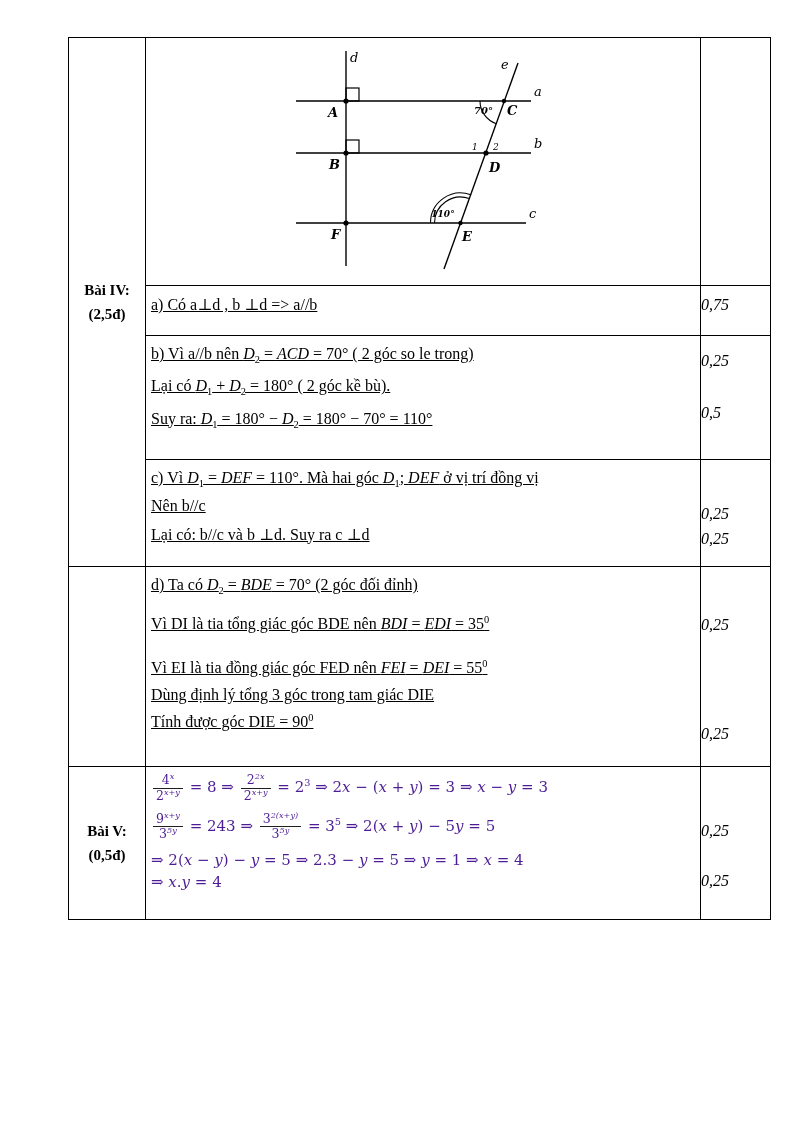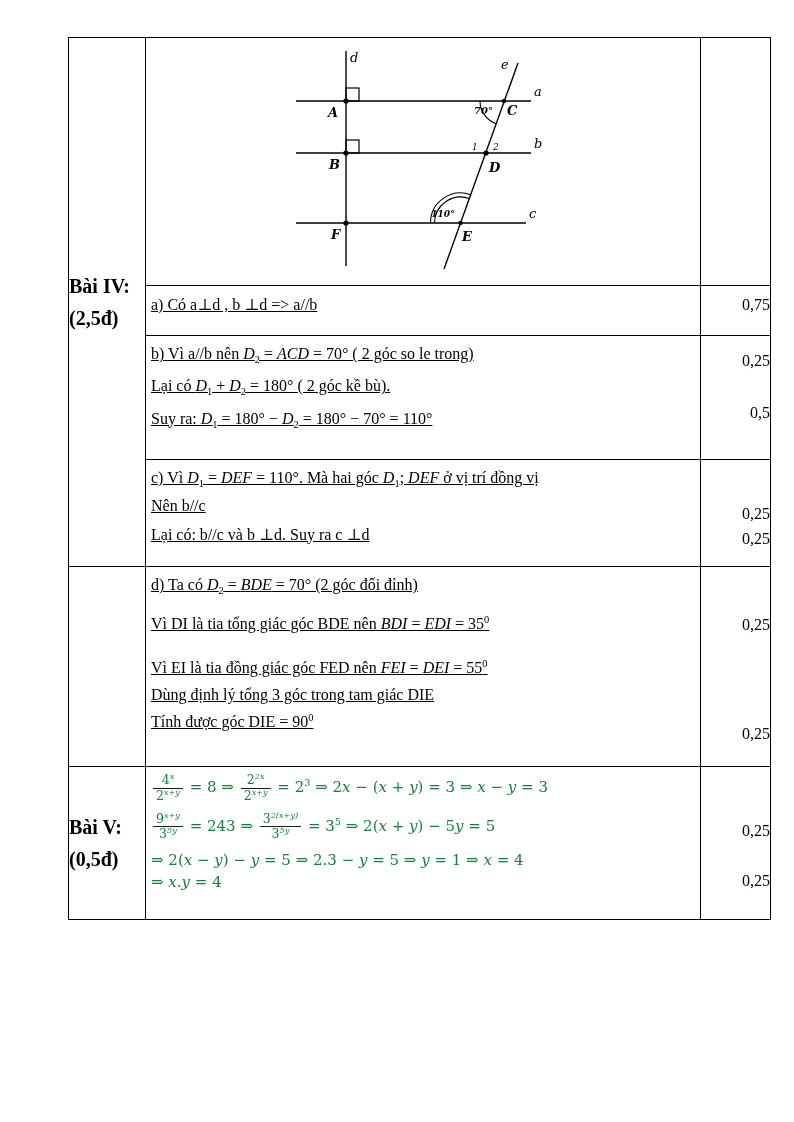--- a/index.html
+++ b/index.html
@@ -1,33 +1,33 @@
 <!DOCTYPE html>
 <html><head>
 <meta charset="utf-8">
 <style>
   html,body{margin:0;padding:0;background:#fff;}
   body{width:794px;height:1122px;position:relative;font-family:"Liberation Serif","DejaVu Serif",serif;color:#000;}
   .sheet{position:absolute;left:0;top:0;width:794px;height:1122px;background:#fff;}
   table.answer{position:absolute;left:68px;top:37px;width:702px;border-collapse:collapse;table-layout:fixed;}
   td{border:1px solid #000;vertical-align:top;padding:0;}
-  .label-cell{vertical-align:middle;font-weight:bold;font-size:20px;line-height:1.6;}
+  .label-cell{text-align:center;vertical-align:middle;font-weight:bold;font-size:15px;line-height:1.6;}
   .content-cell{padding:0 4px 0 5px;font-size:16px;line-height:1.2;}
   .points-cell{position:relative;text-align:center;font-size:16px;}
-  .pt{position:absolute;left:0;right:0;text-align:right;}
+  .pt{position:absolute;left:0;right:0;text-align:left;font-style:italic;}
   .tline{display:block;text-decoration:underline;}
   .mi{font-style:italic;}
   .sp{font-size:0.65em;vertical-align:super;line-height:0;}
   .sb{font-size:0.65em;vertical-align:sub;line-height:0;}
   .mb8{margin-bottom:8px;} .mb9{margin-bottom:9px;} .mb13{margin-bottom:13px;}
   .mb20{margin-bottom:20px;} .mb24{margin-bottom:24px;}
   .pt8{padding-top:8px;} .pt9{padding-top:9px;}
   .diagram-cell{padding:0;}
   
-  .b5{font-family:"DejaVu Serif","Liberation Serif",serif;color:#15803d;font-size:15px;padding-top:6px;}
+  .b5{font-family:"DejaVu Serif","Liberation Serif",serif;color:#4c1d95;font-size:15px;padding-top:6px;}
   .b5line{display:block;margin-bottom:9px;}
   .b5line.short{margin-bottom:4px;}
   .frac{display:inline-block;text-align:center;vertical-align:middle;font-size:12.5px;line-height:1.15;padding:0 2px;}
   .fnum{display:block;border-bottom:1.2px solid #1f1f1f;padding:0 3px;}
   .fden{display:block;padding:0 3px;}
   svg text{font-family:"DejaVu Serif","Liberation Serif",serif;}
 </style>
 </head>
 <body>
 

